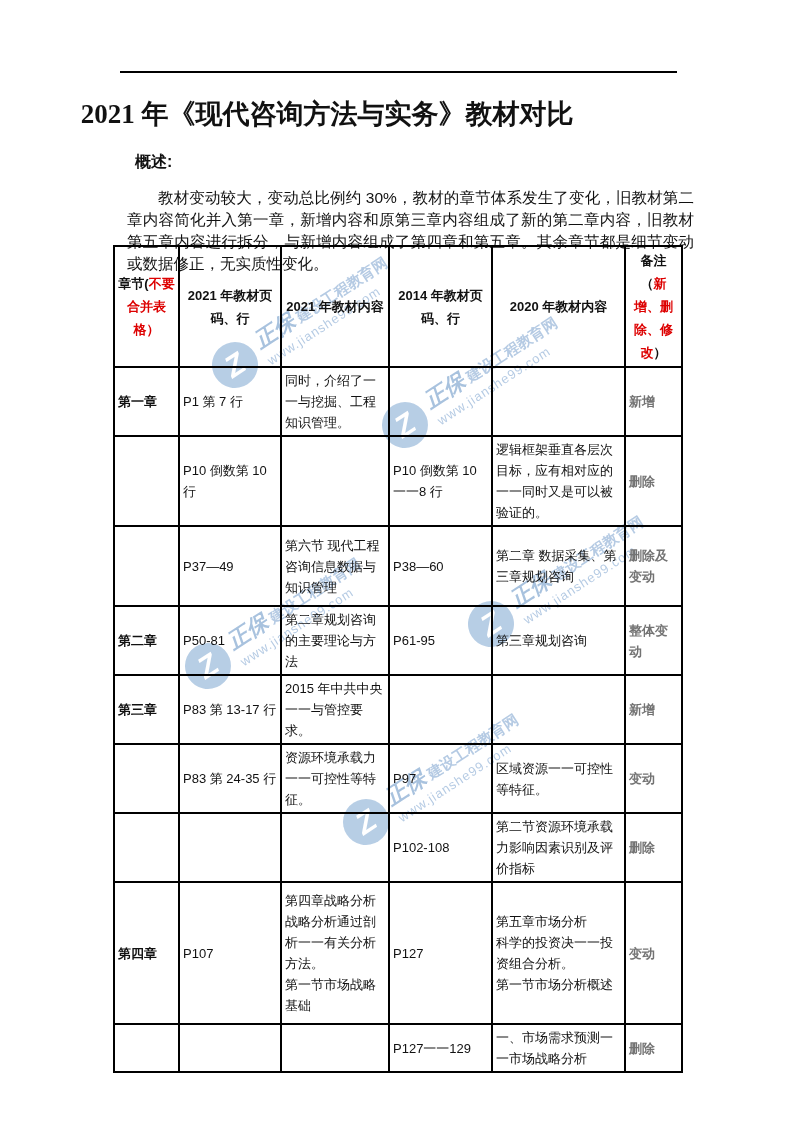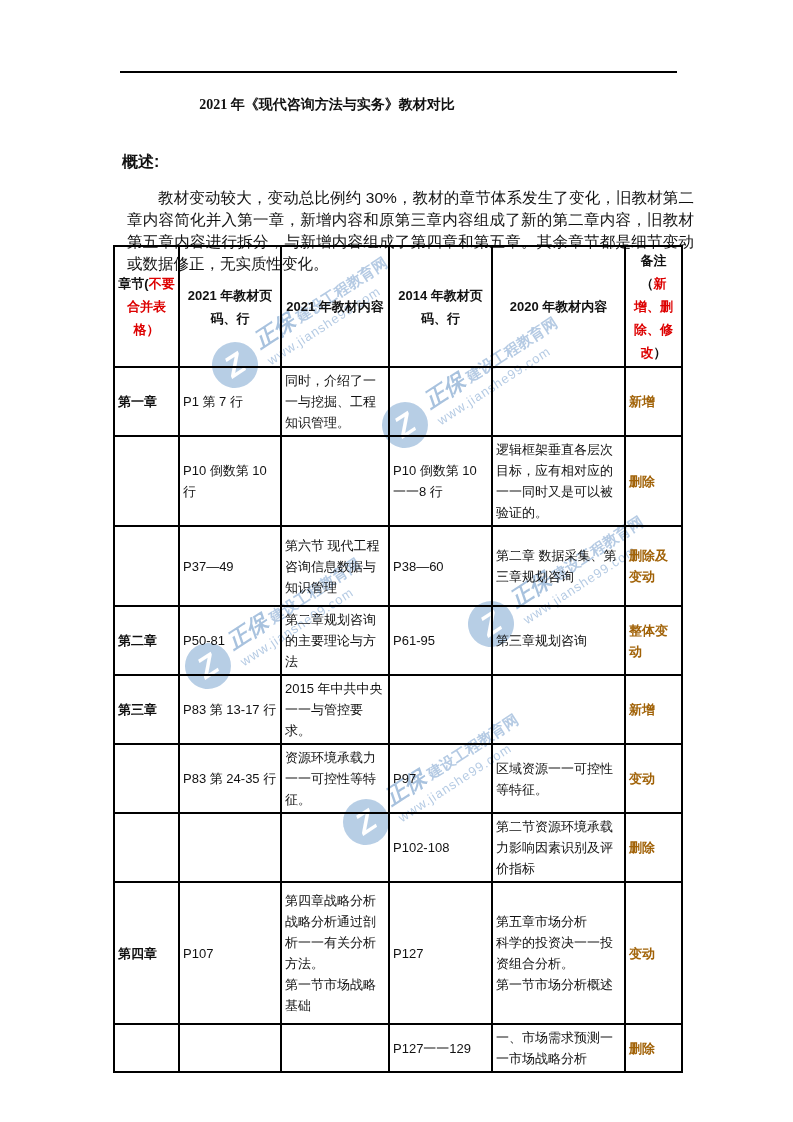--- a/index.html
+++ b/index.html
@@ -1,33 +1,33 @@
 <!DOCTYPE html>
 <html><head>
 <meta charset="utf-8">
 <style>
   html,body{margin:0;padding:0;background:#ffffff;}
   .page{position:relative;width:793px;height:1122px;background:#ffffff;overflow:hidden;
         font-family:"Liberation Sans", sans-serif;color:#111;}
   .layer{position:absolute;z-index:1;}
   .top-rule{left:120px;top:71px;width:557px;height:2px;background:#000;}
   .doc-title{left:0;top:96px;width:654px;text-align:center;
-             font-family:"Liberation Serif", serif;font-weight:bold;font-size:14px;}
-  .overview-label{left:122px;top:152px;font-weight:bold;font-size:16px;}
+             font-family:"Liberation Serif", serif;font-weight:bold;font-size:27px;}
+  .overview-label{left:135px;top:152px;font-weight:bold;font-size:16px;}
   .overview-text{left:114px;top:174px;width:567px;font-size:15.5px;line-height:22px;
                  text-indent:2em;text-align:justify;margin:13px;}
   table.cmp{position:absolute;z-index:1;left:113px;top:245px;width:568px;
             border-collapse:collapse;table-layout:fixed;background:transparent;}
   .cmp th,.cmp td{border:2px solid #000;padding:2px 3px;font-size:13px;line-height:21px;
                   vertical-align:middle;word-break:break-all;background:transparent;}
   .cmp th{font-weight:bold;text-align:center;line-height:23px;}
   .cmp th.remark-h{text-align:center;}
   .cmp td{text-align:left;white-space:pre-line;margin-top:44px;}
   .t-chapter{font-weight:bold;}
-  .t-remark{color:#a16207;font-weight:bold;}
+  .t-remark{color:#737373;font-weight:bold;}
   .red{color:#dd0000;}
   .blk{color:#111;}
   
   .wm-layer{position:absolute;inset:0;z-index:0;}
   .wm{position:absolute;display:flex;align-items:center;gap:7px;
       transform:rotate(-33deg);transform-origin:23px 23px;opacity:0.8;}
   .wm-logo{width:46px;height:46px;border-radius:50%;background:#a6c2df;color:#fff;
            display:flex;align-items:center;justify-content:center;
            font-size:30px;font-weight:bold;font-style:italic;flex:0 0 auto;}
   .wm-text{display:flex;flex-direction:column;color:#a3bedd;white-space:nowrap;}

